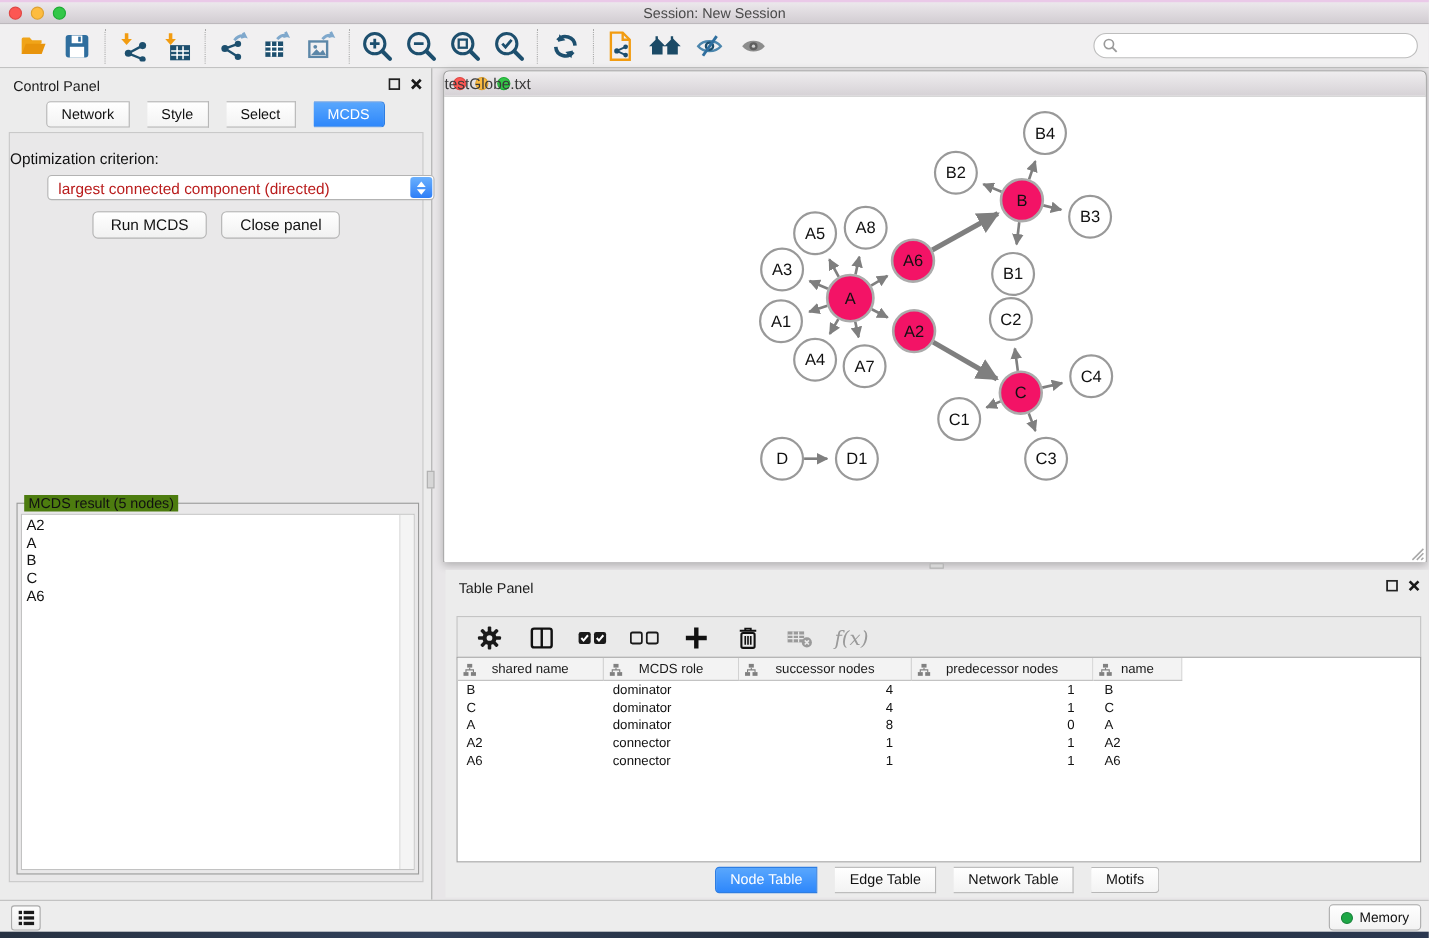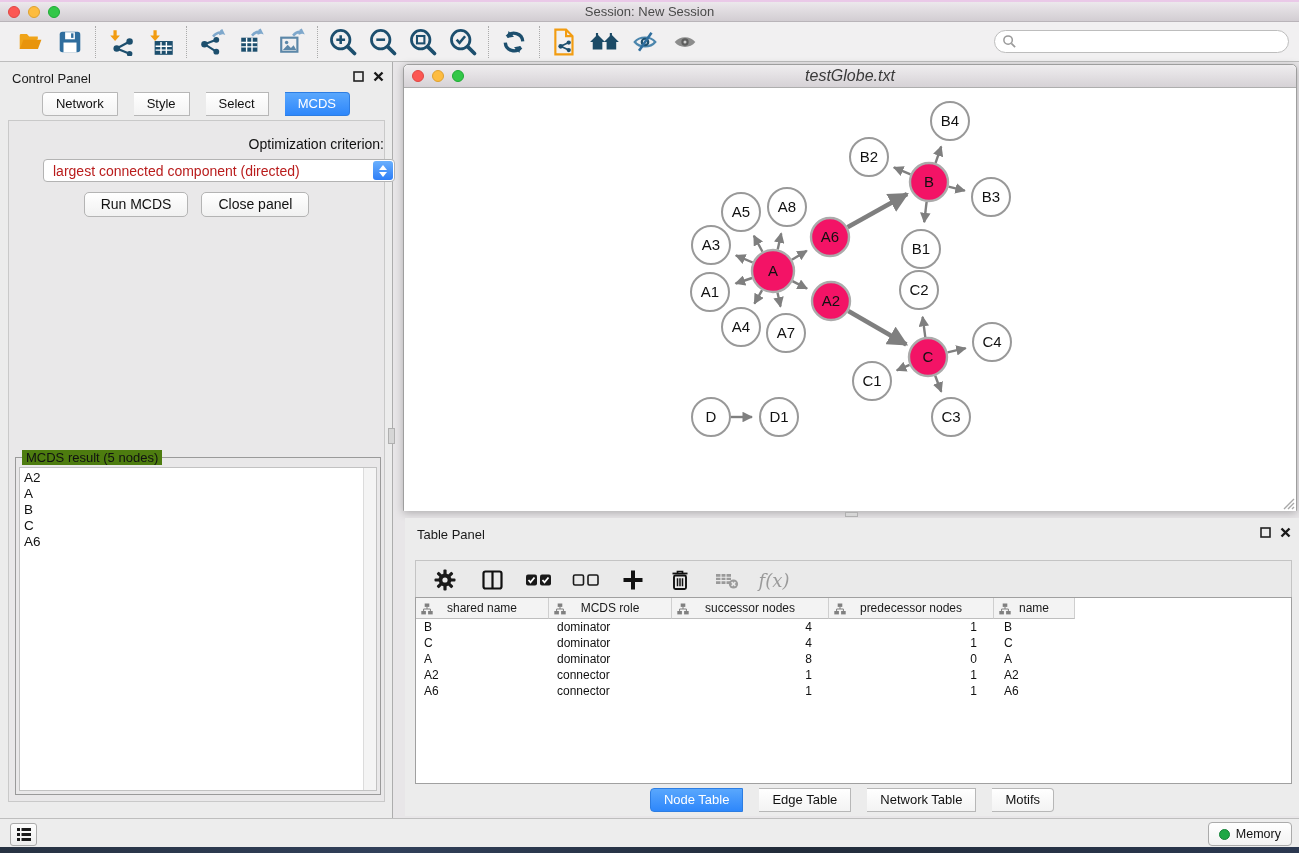--- a/index.html
+++ b/index.html
@@ -36,21 +36,21 @@
   .panel-title { position:absolute; left:12px; top:9px; font-size:13px; color:#1a1a1a; }
   .win-btns { position:absolute; right:8px; top:9px; display:flex; gap:9px; align-items:center; }
   .seg-row { display:flex; justify-content:center;gap:16px; }
   .seg { background:linear-gradient(#ffffff,#f3f3f3); border:1px solid #b7b7b7; border-left:none;
     font-size:13px; color:#111; padding:3px 13px 4px; cursor:default; }
   .seg:first-child { border-left:1px solid #b7b7b7; border-radius:4px 0 0 4px; }
   .seg:last-child { border-radius:0 4px 4px 0; }
   .seg.active { background:linear-gradient(#59a7fd,#2e87fb); border-color:#2d7de2; color:#fff; }
   #cp-inner { position:absolute; left:8px; top:58px; width:377px; height:682px;
     background:#E9E8E9; border:1px solid #C9C9C9; }
-  #opt-label { margin-top:15px; text-align:right; font-size:14px; color:#111; }
+  #opt-label { margin-top:15px; text-align:left; font-size:14px; color:#111; }
   #dropdown { position:absolute; left:34px; top:38px; width:352px; height:23px; background:#fff;
     border:1px solid #b3b3b3; border-radius:4px; font-size:14px; color:#b91c1c;
     display:flex; align-items:center; padding-left:9px; }
   #dropdown .stepper { position:absolute; right:1px; top:1px; bottom:1px; width:20px; border-radius:3px;
     background:linear-gradient(#6ab0fd,#2e7ef7); display:flex; flex-direction:column;
     align-items:center; justify-content:center; gap:2px; }
   .chev { width:0; height:0; border-left:4px solid transparent; border-right:4px solid transparent; }
   .chev.up { border-bottom:5px solid #fff; }
   .chev.down { border-top:5px solid #fff; }
   #cp-buttons { position:absolute; left:0; top:71px; width:100%; display:flex; justify-content:center; gap:13px; }
@@ -66,21 +66,21 @@
     border-left:1px solid #DCDCDC; }
   #result-items { list-style:none; padding:2px 0 0 4px; }
   #result-items li { font-size:13.5px; line-height:16px; color:#111; }
 
   
   #network-window { position:absolute; left:403px; top:64px; width:894px; height:447px;
     border:1px solid #9E9E9E; border-radius:5px 5px 0 0; background:#fff;
     box-shadow:0 2px 8px rgba(0,0,0,0.25); }
   #nw-titlebar { height:23px; background:linear-gradient(#efedef,#d6d2d6); border-bottom:1px solid #aeaeae;
     border-radius:5px 5px 0 0; position:relative; display:flex; align-items:center; }
-  #nw-titlebar .title { position:absolute; left:0; right:0; text-align:center; font-size:16px; color:#3a3a3a;font-style:italic; }
+  #nw-titlebar .title { position:absolute; left:0; right:0; font-size:14px; color:#3a3a3a; }
   #net-canvas { position:relative; width:892px; height:423px; background:#fff; overflow:hidden; }
   #resize-corner { position:absolute; right:1px; bottom:1px; }
 
   .grip { position:absolute; background:#d6d6d6; border:1px solid #b0b0b0; }
   #grip-left { left:388px; top:428px; width:7px; height:16px; }
   #grip-mid { left:845px; top:512px; width:13px; height:5px; }
 
   
   #table-panel { position:absolute; left:405px; top:518px; width:894px; height:298px; background:#ECECEC; }
   #tp-toolbar { position:absolute; left:10px; top:42px; width:877px; height:40px; background:#EAEAEA;

